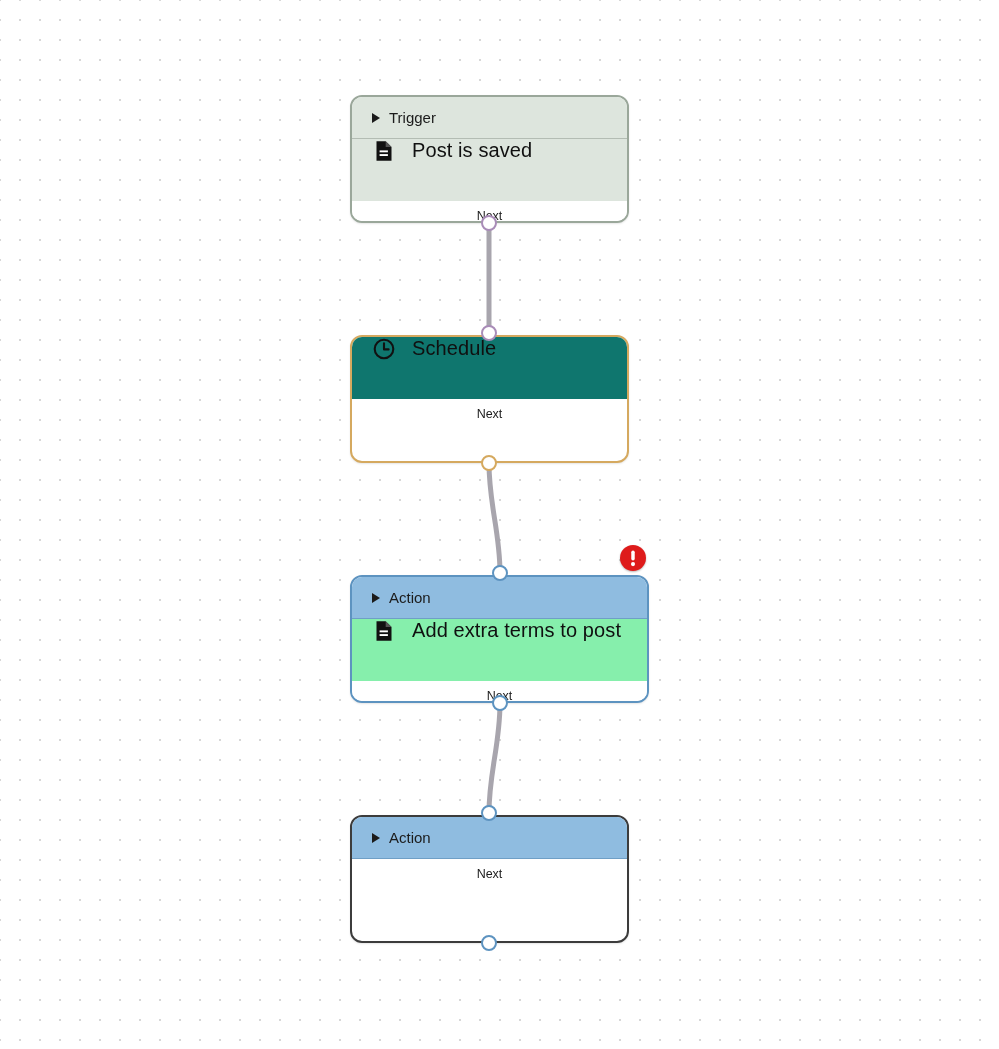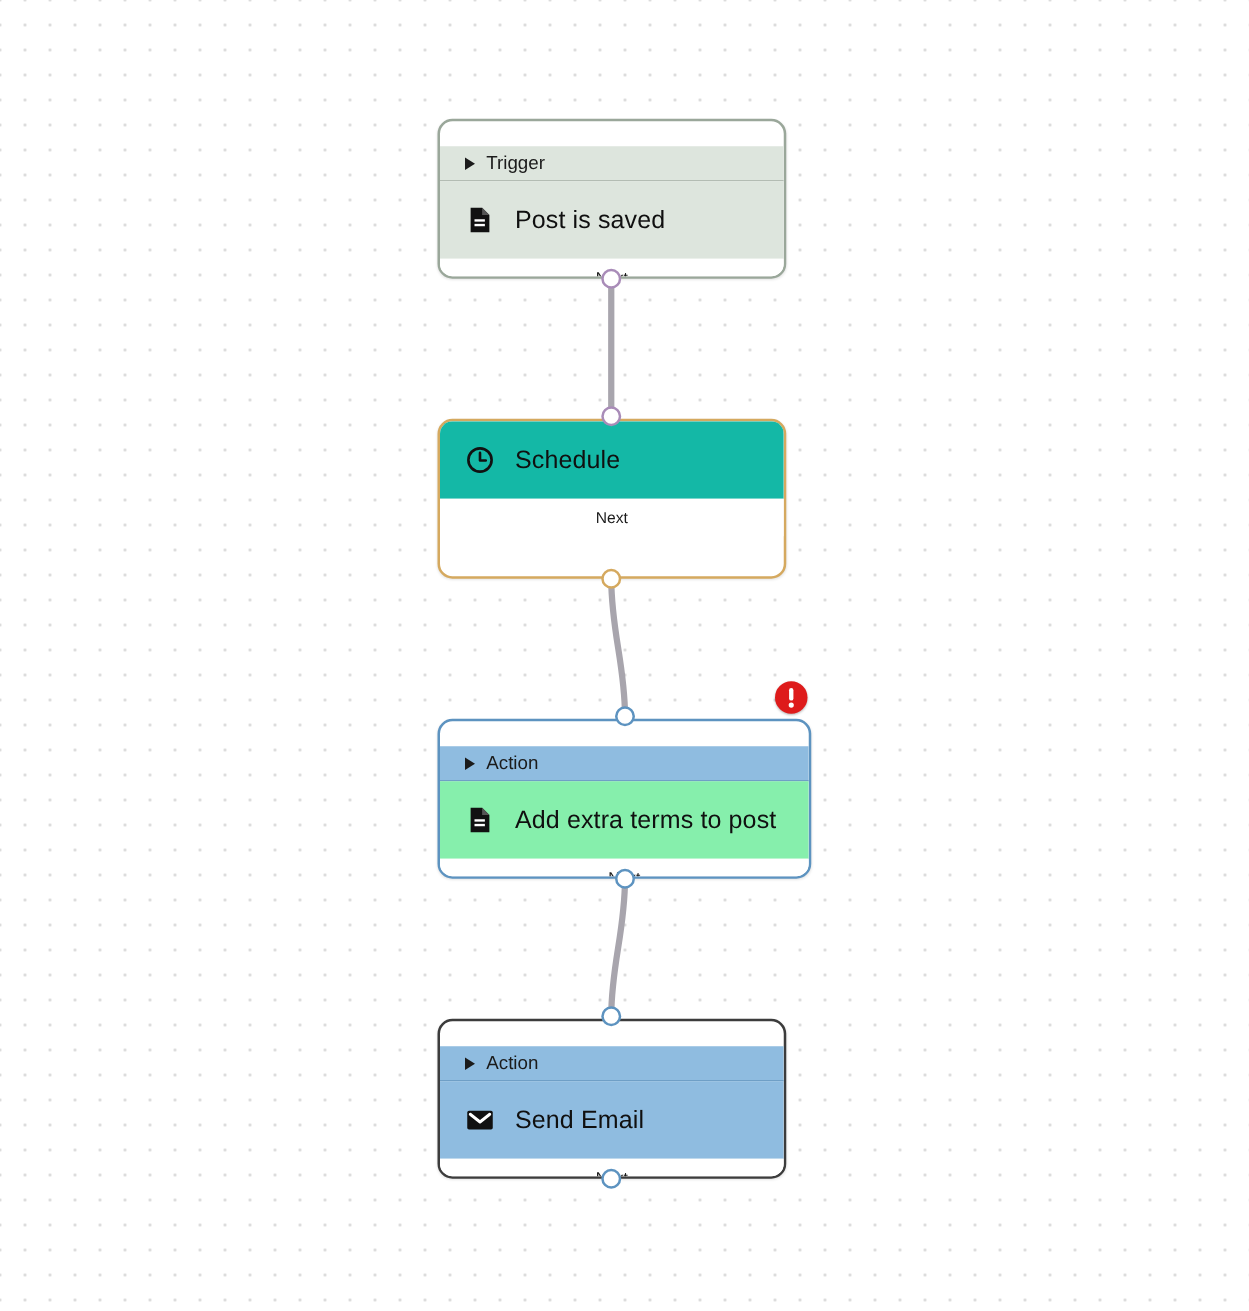--- a/index.html
+++ b/index.html
@@ -34,38 +34,37 @@
     border-width: 2px;
     border-style: solid;
     background: #ffffff;
     overflow: hidden;
     box-shadow: 0 1px 2px rgba(0,0,0,0.10);
   }
   .node-header {
     display: flex;
     align-items: center;
     gap: 9px;
-    height: 28px;
+    height: 42px;
     padding: 0 0 0 20px;
     font-size: 15px;
     color: #1b1b1b;
     border-bottom-width: 1px;
     border-bottom-style: solid;
-    margin-top: 20px;
   }
   .caret {
     width: 0; height: 0;
     border-left: 8px solid #1b1b1b;
     border-top: 5.5px solid transparent;
     border-bottom: 5.5px solid transparent;
     flex: 0 0 auto;
   }
   .node-body {
     display: flex;
-    align-items: center;
+    align-items: flex-start;
     gap: 16px;
     height: 62px;
     padding: 0 16px 0 20px;
   }
   .node-icon {
     width: 24px; height: 24px;
     flex: 0 0 auto;
     display: block;
   }
   .node-title {
@@ -131,21 +130,21 @@
             <path d="M4.5 2.2h9.2L19.5 8v13.8H4.5z" fill="#111"></path>
             <path d="M13.7 2.2 19.5 8h-5.8z" fill="#555"></path>
             <rect x="7.6" y="11.4" width="8.3" height="1.9" fill="#fff"></rect>
             <rect x="7.6" y="15.1" width="8.3" height="1.9" fill="#fff"></rect>
           </svg>
           <span class="node-title">Post is saved</span>
         </div>
         <div class="node-footer">Next</div>
       </div>
       <div class="node" style="left: 350px; top: 335px; width: 279px; height: 128px; border-color: rgb(213, 169, 95);">
-        <div class="node-body" style="background: #14b8a6;">
+        <div class="node-body" style="background: #0f766e;">
           <svg viewBox="0 0 24 24" class="node-icon">
             <circle cx="12" cy="12" r="9.3" fill="none" stroke="#111" stroke-width="2.1"></circle>
             <path d="M12 6.3v6.1h4.6" fill="none" stroke="#111" stroke-width="2.1" stroke-linecap="round" stroke-linejoin="round"></path>
           </svg>
           <span class="node-title">Schedule</span>
         </div>
         <div class="node-footer">Next</div>
       </div>
       <div class="node" style="left: 350px; top: 575px; width: 299px; height: 128px; border-color: rgb(93, 147, 192);">
         <div class="node-header" style="background: rgb(143, 188, 224); border-bottom-color: rgb(111, 159, 198);">
@@ -161,27 +160,20 @@
           </svg>
           <span class="node-title">Add extra terms to post</span>
         </div>
         <div class="node-footer">Next</div>
       </div>
       <div class="node" style="left: 350px; top: 815px; width: 279px; height: 128px; border-color: rgb(60, 60, 60);">
         <div class="node-header" style="background: rgb(143, 188, 224); border-bottom-color: rgb(111, 159, 198);">
           <span class="caret"></span>
           <span>Action</span>
         </div>
-        <div class="node-body" style="background: rgb(143, 188, 224);">
-          <svg viewBox="0 0 24 24" class="node-icon">
-            <rect x="1.8" y="4.6" width="20.4" height="15" rx="1.4" fill="#111"></rect>
-            <path d="M4.2 7.4 12 13.6l7.8-6.2" fill="none" stroke="#fff" stroke-width="2.3" stroke-linecap="round" stroke-linejoin="round"></path>
-          </svg>
-          <span class="node-title">Send Email</span>
-        </div>
         <div class="node-footer">Next</div>
       </div>
     </div>
 
 <div class="port" style="left: 489px; top: 223px; border-color: rgb(169, 140, 184);"></div>
     <div class="port" style="left: 489px; top: 333px; border-color: rgb(169, 140, 184);"></div>
     <div class="port" style="left: 489px; top: 463px; border-color: rgb(213, 169, 95);"></div>
     <div class="port" style="left: 500px; top: 573px; border-color: rgb(93, 147, 192);"></div>
     <div class="port" style="left: 500px; top: 703px; border-color: rgb(93, 147, 192);"></div>
     <div class="port" style="left: 489px; top: 813px; border-color: rgb(93, 147, 192);"></div>

